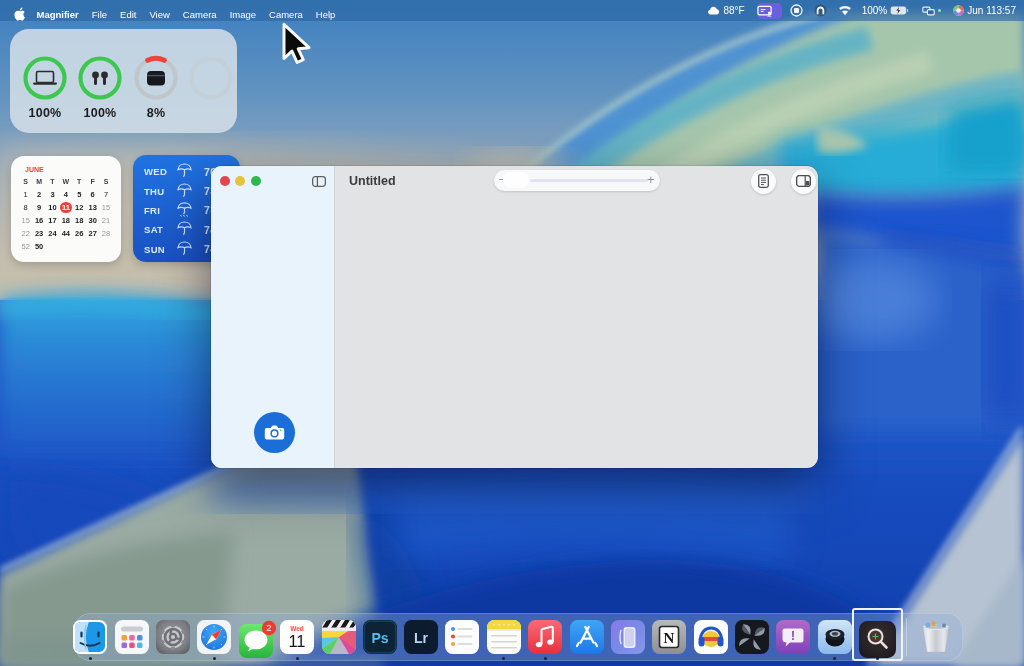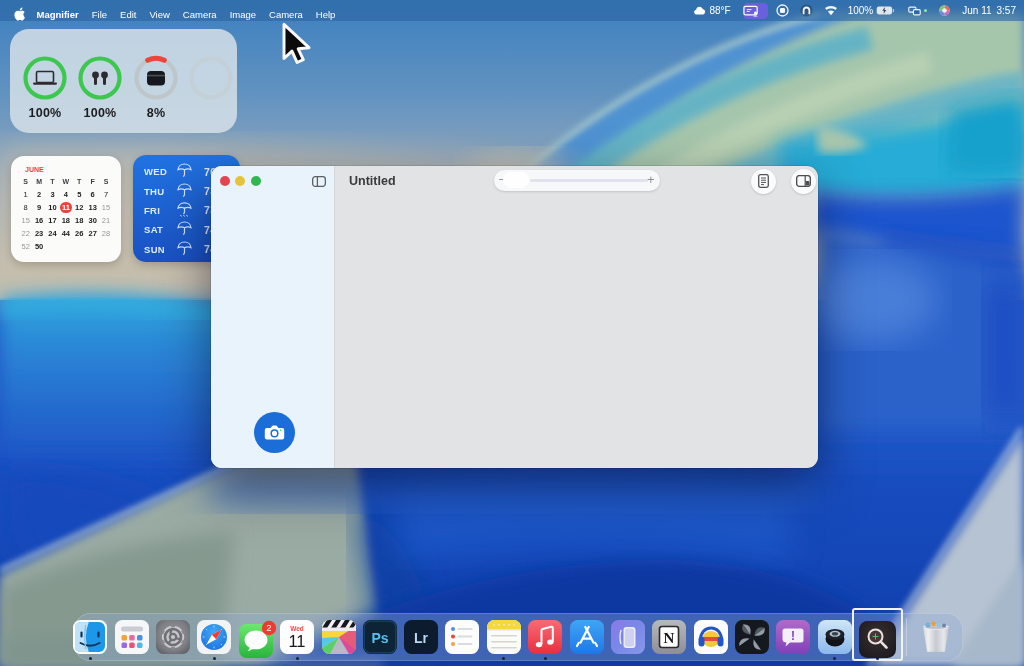--- a/index.html
+++ b/index.html
@@ -219,22 +219,22 @@
       </svg>
     <span style="display:inline-block;margin-left:3px;width:3px;height:3px;border-radius:50%;background:#8ee89a;"></span>
     <svg style="margin-left:12px;" width="11" height="11" viewBox="0 0 17 17">
       <circle cx="8.5" cy="8.5" r="8" fill="#e8e2f2"></circle>
       <path d="M8.5,0.5 A8,8 0 0,1 16.5,8.5 L8.5,8.5 Z" fill="#e06a5a"></path>
       <path d="M16.5,8.5 A8,8 0 0,1 8.5,16.5 L8.5,8.5 Z" fill="#c86ab8"></path>
       <path d="M8.5,16.5 A8,8 0 0,1 0.5,8.5 L8.5,8.5 Z" fill="#6a8ad8"></path>
       <path d="M0.5,8.5 A8,8 0 0,1 8.5,0.5 L8.5,8.5 Z" fill="#7ac86a"></path>
       <circle cx="8.5" cy="8.5" r="3.6" fill="#f2f0ec"></circle>
     </svg>
-    <span style="margin-left:12px;">Jun 11</span>
-    <span style="margin-left:5px; margin-right:8px;">3:57</span>
+    <span style="margin-left:3px;">Jun 11</span>
+    <span style="margin-right:8px;">3:57</span>
   </div>
 </div>
 <div id="battery-widget"></div>
 <svg style="position:absolute;left:10px;top:29px;" width="227" height="104" viewBox="0 0 227 104">
   <g fill="none" stroke-width="4.2">
     <circle cx="35" cy="49" r="19.5" stroke="#3cc84e"></circle>
     <circle cx="90" cy="49" r="19.5" stroke="#3cc84e"></circle>
     <circle cx="146" cy="49" r="19.5" stroke="#bec6c9"></circle>
     <circle cx="201" cy="49" r="19.5" stroke="#c4cccc" opacity="0.5"></circle>
     <path d="M137.7,31.3 A19.5,19.5 0 0,1 154.3,31.3" stroke="#e8483c" stroke-width="5" stroke-linecap="round"></path>

